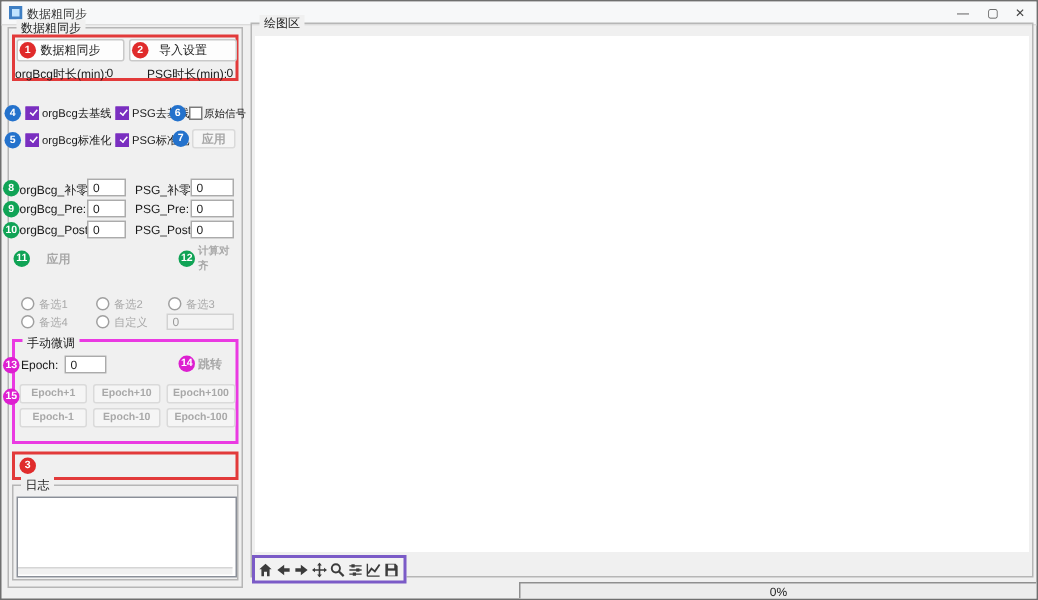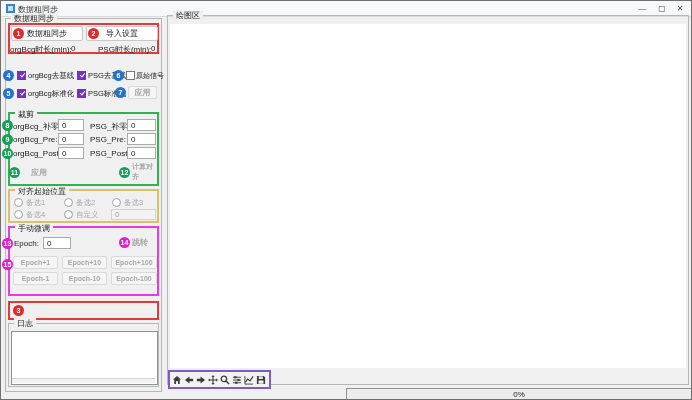--- a/index.html
+++ b/index.html
@@ -76,23 +76,20 @@
   <span class="b" style="left:2px;top:87px;background:#2472cc">5</span>
   <span class="cbx on" style="left:16px;top:88px"></span>
   <span class="sl" style="left:27px;top:88px">orgBcg标准化</span>
   <span class="cbx on" style="left:76px;top:88px"></span>
   <span class="sl" style="left:87px;top:88px">PSG标准化</span>
   <span class="b" style="left:114px;top:86px;background:#2472cc">7</span>
   <div class="btn dis" style="left:127px;top:85px;width:29px;height:13px">
     <span>应用</span>
   </div>
 
-  <div class="hl" style="left:7px;top:111px;width:151px;height:74px;border-color:#2fb44d">
-    <span class="glbl" style="top:-5px">裁剪</span>
-  </div>
 
   <span class="b" style="left:1px;top:119px;background:#0fa355">8</span>
   <span class="txt" style="left:12px;top:120px">orgBcg_补零:</span>
   <div class="ipt" style="left:57px;top:118px;width:26px;height:12px">
       <span>0</span>
     </div>
   <span class="txt" style="left:89px;top:120px">PSG_补零:</span>
   <div class="ipt" style="left:126px;top:118px;width:29px;height:12px">
       <span>0</span>
     </div>
@@ -119,23 +116,20 @@
 
   <span class="b" style="left:8px;top:166px;background:#0fa355">11</span>
   <div class="btn dis" style="left:21px;top:164px;width:34px;height:14px;border-color:transparent;background:transparent">
     <span>应用</span>
   </div>
   <span class="b" style="left:118px;top:166px;background:#0fa355">12</span>
   <div class="btn dis" style="left:130px;top:164px;width:28px;height:14px;border-color:transparent;background:transparent;font-size:7px">
     <span>计算对齐</span>
   </div>
 
-  <div class="hl" style="left:7px;top:188px;width:151px;height:34px;border-color:#d9c06b">
-    <span class="glbl" style="top:-5px">对齐起始位置</span>
-  </div>
   <span class="rdo" style="left:13px;top:197px"></span>
   <span class="sl dis" style="left:25px;top:197px">备选1</span>
   <span class="rdo" style="left:63px;top:197px"></span>
   <span class="sl dis" style="left:75px;top:197px">备选2</span>
   <span class="rdo" style="left:111px;top:197px"></span>
   <span class="sl dis" style="left:123px;top:197px">备选3</span>
   <span class="rdo" style="left:13px;top:209px"></span>
   <span class="sl dis" style="left:25px;top:209px">备选4</span>
   <span class="rdo" style="left:63px;top:209px"></span>
   <span class="sl dis" style="left:75px;top:209px">自定义</span>

